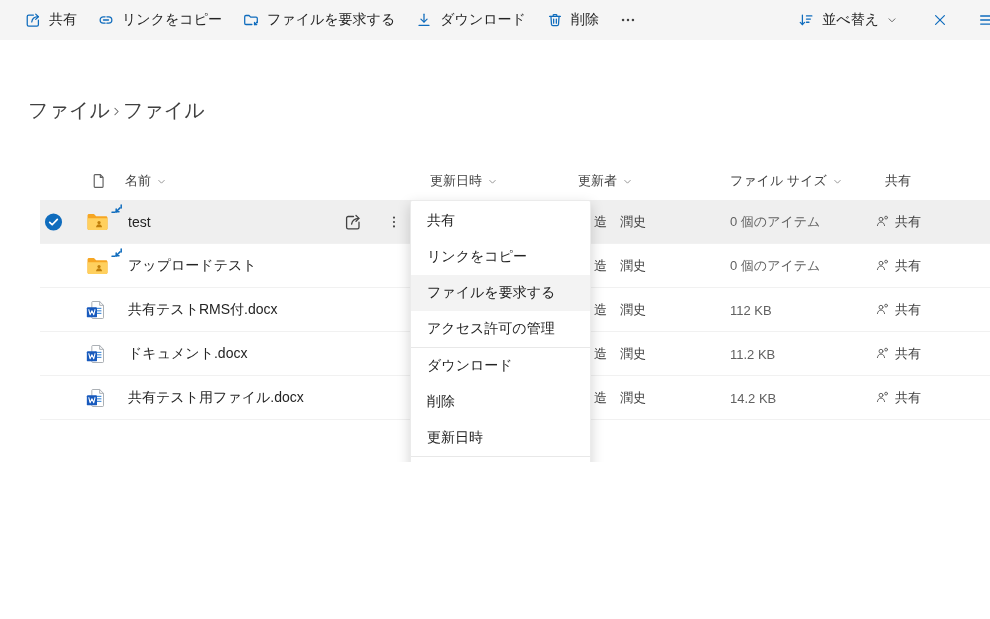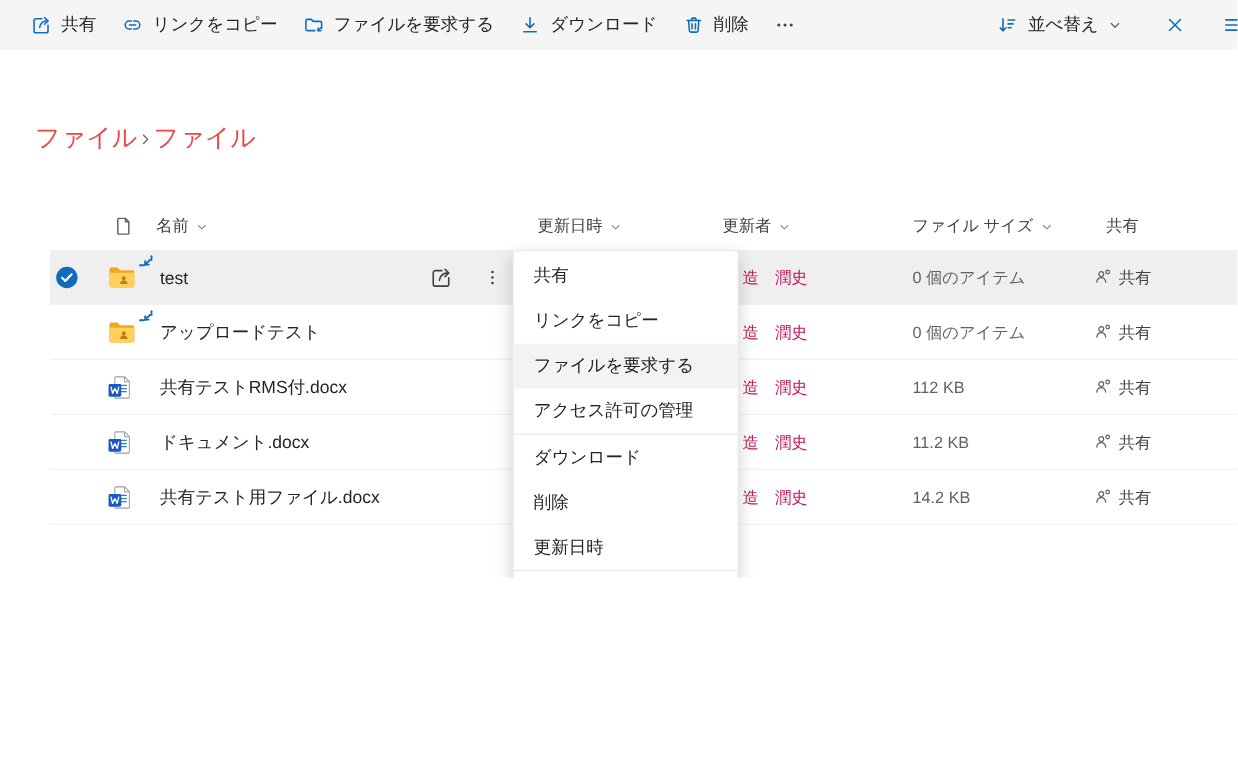--- a/index.html
+++ b/index.html
@@ -20,41 +20,41 @@
   .tbtn{
     display:flex;align-items:center;gap:7px;height:40px;padding:0 10px;
     font-size:14px;color:#242424;cursor:pointer;white-space:nowrap;
   }
   .tbtn .ic{display:flex;align-items:center;color:var(--accent);}
   .tbtn .ic.dark{color:#424242;}
   .tb-right{margin-left:auto;display:flex;align-items:center;margin-right:-8px;}
   .chev{color:#616161;display:flex;align-items:center;}
 
   
-  #breadcrumb{position:absolute;left:28px;top:97px;display:flex;align-items:center;gap:0;font-size:20px;color:#ef4444;}
+  #breadcrumb{position:absolute;left:28px;top:97px;display:flex;align-items:center;gap:0;font-size:20px;color:#404040;}
   #breadcrumb .crumb{cursor:pointer;}
   #breadcrumb .bchev{color:#616161;display:flex;align-items:center;padding-top:2px;}
 
   
   #listheader{position:absolute;top:168px;left:0;right:0;height:32px;font-size:13px;color:#424242;}
   #listheader .hcell{position:absolute;top:4px;display:flex;align-items:center;gap:5px;cursor:pointer;white-space:nowrap;}
   #listheader .hchev{color:#8a8a8a;display:flex;align-items:center;}
 
   
   #rows{position:absolute;top:200px;left:40px;right:0;}
   .row{position:relative;height:43px;border-bottom:1px solid #f1f1f1;background:#fff;}
   .row.sel{background:#efefef;}
   .cell{position:absolute;top:50%;transform:translateY(-50%);white-space:nowrap;text-align:center;}
   .c-check{left:4px;display:flex;}
   .c-ficon{left:46px;display:flex;}
   .c-spark{left:71px;top:4px;transform:none;display:flex;color:var(--accent);}
   .c-name{left:88px;font-size:14px;color:#242424;cursor:pointer;}
   .c-share{left:303px;display:flex;color:#424242;cursor:pointer;}
   .c-more{left:346px;display:flex;color:#424242;cursor:pointer;}
-  .c-updater{left:554px;font-size:13px;color:#be185d;}
+  .c-updater{left:554px;font-size:13px;color:#404040;}
   .c-size{left:690px;font-size:13px;color:#616161;}
   .c-sharing{left:835px;display:flex;align-items:center;gap:5px;font-size:13px;color:#424242;cursor:pointer;}
   .c-sharing .ic{color:#616161;display:flex;}
 
   
   #menu{
     position:absolute;left:410px;top:200px;width:181px;box-sizing:border-box;
     background:#fff;border:1px solid #ebebeb;border-radius:2px;
     box-shadow:0 5px 14px rgba(0,0,0,.18);padding:2px 0;z-index:10;
   }

